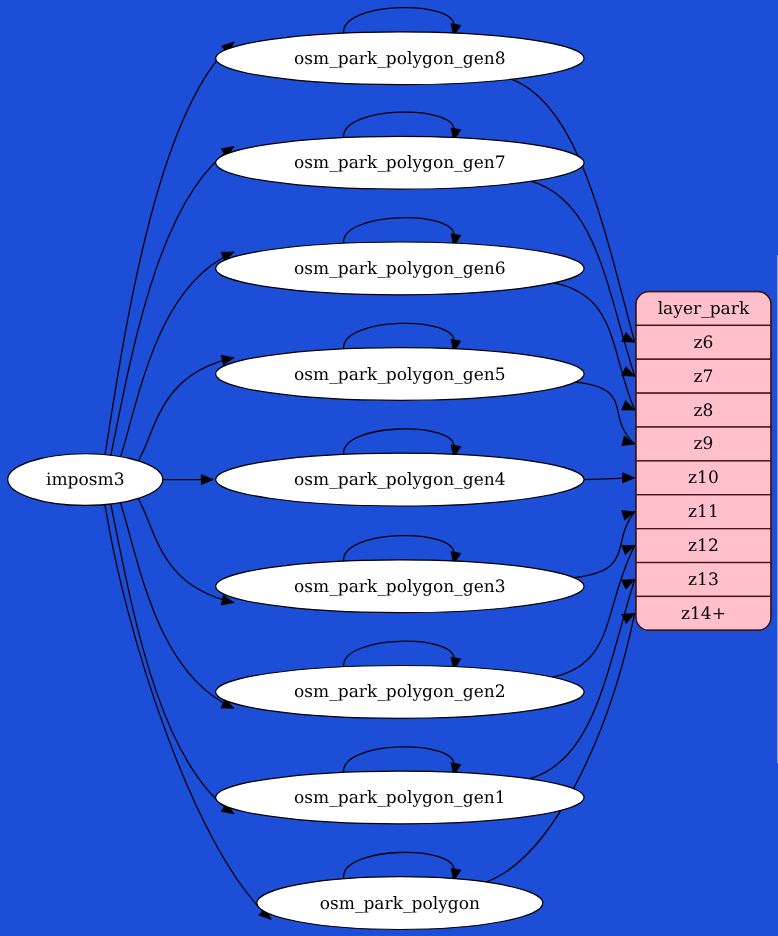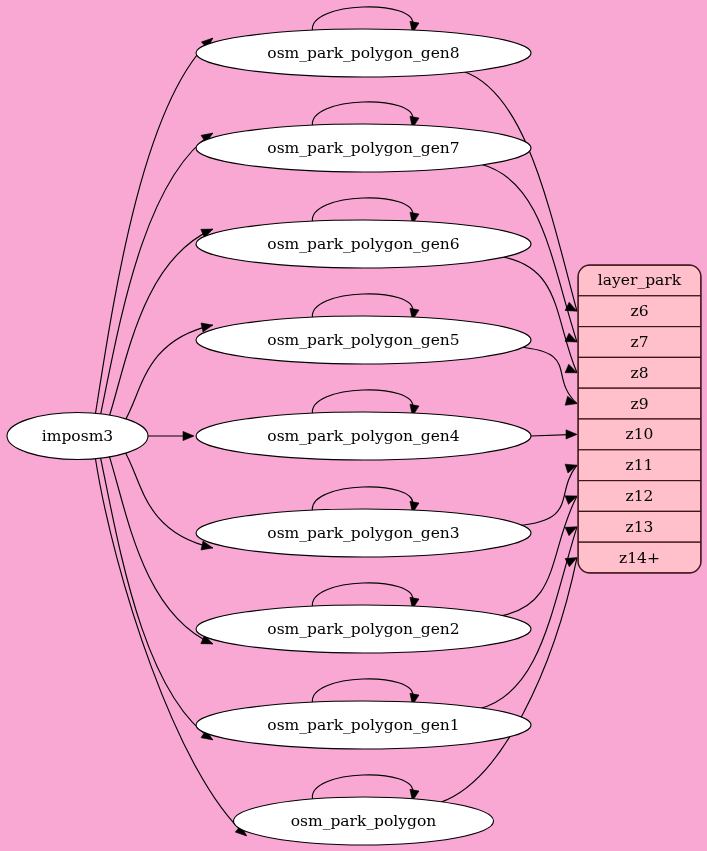--- a/index.html
+++ b/index.html
@@ -4,21 +4,21 @@
 <style>
   html, body {
     margin: 0;
     padding: 0;
     background: #ffffff;
   }
   #canvas {
     position: relative;
     width: 707px;
     height: 851px;
-    background: #f9a8d4;
+    background: #1d4ed8;
     font-family: "DejaVu Serif", "Liberation Serif", serif;
   }
   svg.graph {
     position: absolute;
     left: 0;
     top: 0;
     width: 707px;
     height: 851px;
     overflow: visible;
   }

